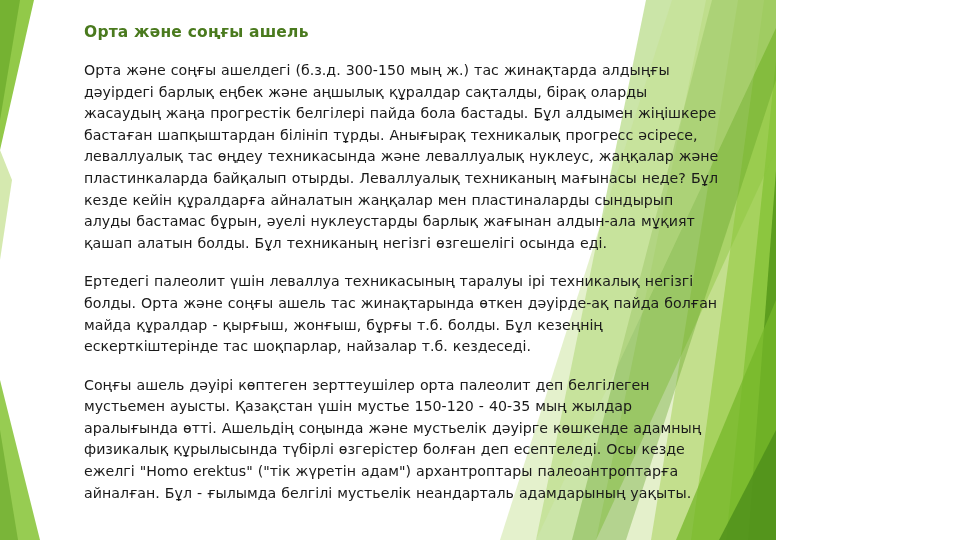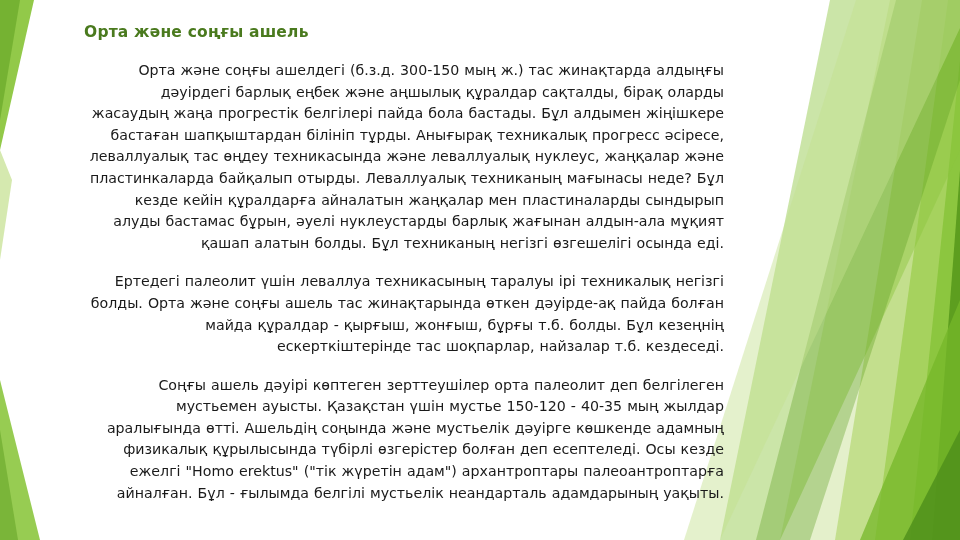--- a/index.html
+++ b/index.html
@@ -8,21 +8,21 @@
   }
   body {
     width: 960px;
     height: 540px;
     overflow: hidden;
     font-family: "DejaVu Sans", sans-serif;
     background: #ffffff;
   }
   .slide {
     position: relative;
-    width: 960px;
+    width: 776px;
     height: 540px;
     background: #ffffff;
     overflow: hidden;
   }
 
   
   .deco {
     position: absolute;
     top: 0;
     right: 0;
@@ -55,21 +55,21 @@
     color: #4a7a1e;
     letter-spacing: 0.2px;
     margin: 0 0 18px 0;
     line-height: 1.3;
   }
   .para {
     font-size: 14.2px;
     line-height: 1.52;
     color: #1a1a1a;
     margin: 0 0 17px 0;
-    text-align: right;
+    text-align: left;
     word-spacing: 0.5px;
   }
   .para:last-child { margin-bottom: 0; }
 </style>
 </head>
 <body>
 
 <div class="slide">
 
   <div class="deco-left">

